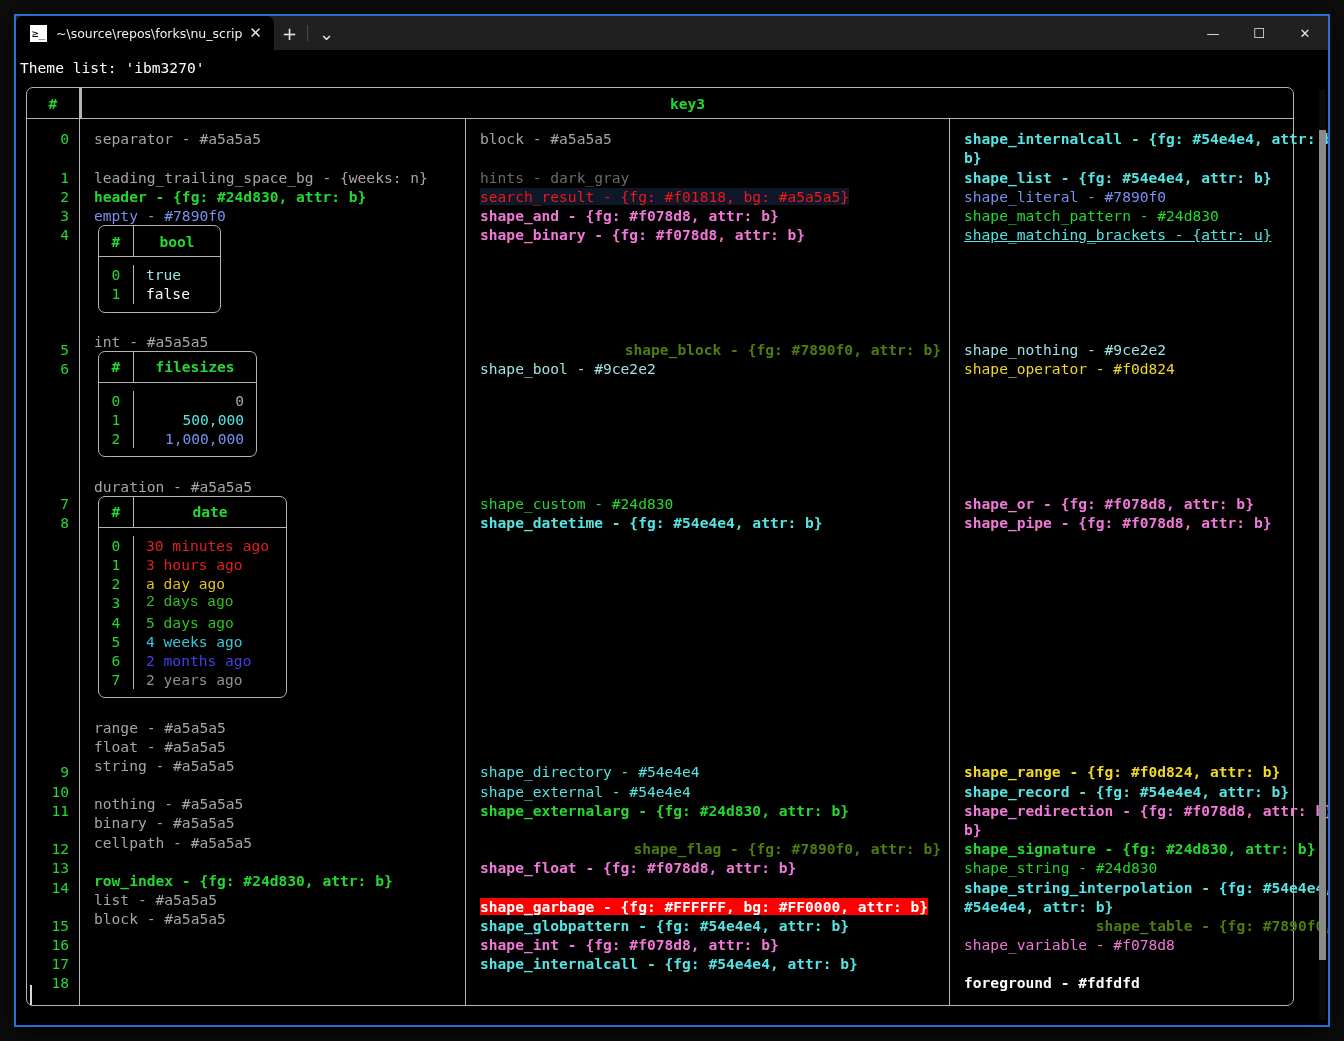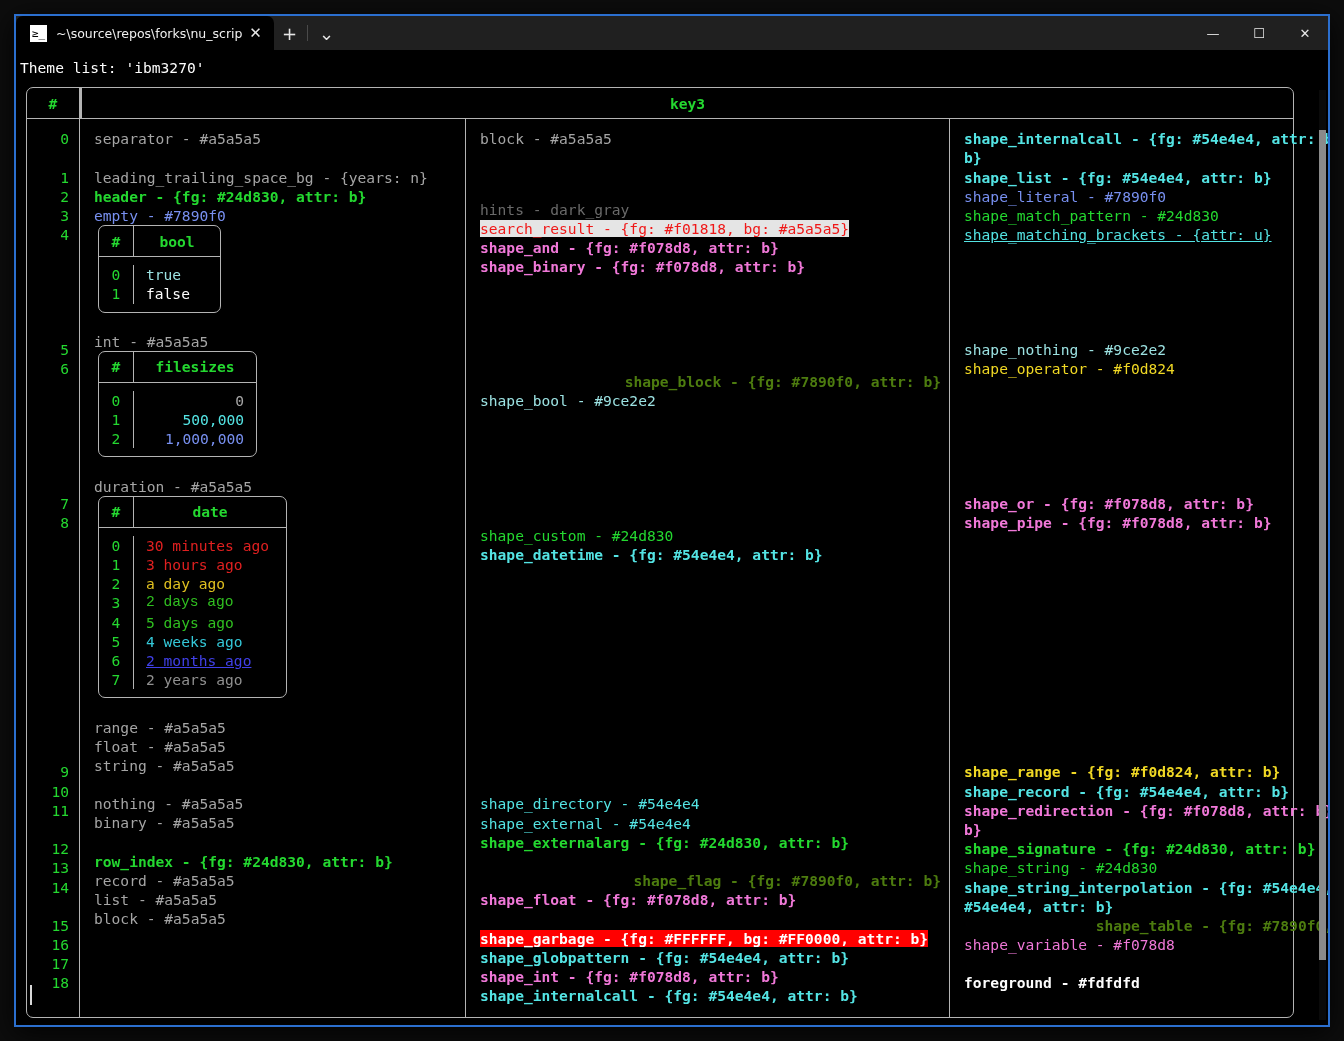--- a/index.html
+++ b/index.html
@@ -132,23 +132,23 @@
   .c-greenp  { color: #24d830; }
   .c-blue    { color: #7890f0; }
   .c-blueb   { color: #4d7c0f; font-weight: bold; text-align: right; }
   .c-cyan    { color: #54e4e4; }
   .c-cyanb   { color: #54e4e4; font-weight: bold; }
   .c-palecy  { color: #9ce2e2; }
   .c-pink    { color: #f078d8; }
   .c-pinkb   { color: #f078d8; font-weight: bold; }
   .c-yellow  { color: #f0d824; }
   .c-yellowb { color: #f0d824; font-weight: bold; }
-  .c-darkgray{ color: #6a6a6a; margin-top: 32px; }
+  .c-darkgray{ color: #6a6a6a; }
   .c-underl  { color: #54e4e4; text-decoration: underline; }
-  .hl-gray   { color: #f01818; background: #e5e5e5; }
+  .hl-gray   { color: #f01818; background: #0f172a; }
   .hl-red    { color: #ffffff; background: #ff0000; font-weight: bold; }
 
   
   .subtable {
     display: inline-block;
     border: 1px solid #b4b4b4;
     border-radius: 7px;
     margin: 0 0 0 6px;
     vertical-align: top;
   }
@@ -255,21 +255,21 @@
           <div class="ln idx">16</div>
           <div class="ln idx">17</div>
           <div class="ln idx">18</div>
         </div>
 
         <div class="vsep"></div>
 
         <div class="bodycol col-k1">
           <div class="ln c-gray">separator - #a5a5a5</div>
           <div class="ln"></div>
-          <div class="ln c-gray">leading_trailing_space_bg - {years: n}</div>
+          <div class="ln c-gray">leading_trailing_space_bg - {weeks: n}</div>
           <div class="ln c-green">header - {fg: #24d830, attr: b}</div>
           <div class="ln c-blue">empty - #7890f0</div>
 
           
           <div class="subtable" style="margin-left:4px;">
             <div class="sub-head">
               <div class="sc sub-c-idx">#</div>
               <div class="sub-vsep"></div>
               <div class="sc sub-c-val" style="width:86px;">bool</div>
             </div>
@@ -333,36 +333,36 @@
                 <div class="sub-ln">7</div>
               </div>
               <div class="sub-vsep"></div>
               <div class="sub-c-val" style="width:152px;">
                 <div class="sub-ln" style="color:#e02020;">30 minutes ago</div>
                 <div class="sub-ln" style="color:#e02020;">3 hours ago</div>
                 <div class="sub-ln" style="color:#e0c020;">a day ago</div>
                 <div class="sub-ln" style="color:#30c020;font-family:Liberation Mono, monospace;">2 days ago</div>
                 <div class="sub-ln" style="color:#30c020;">5 days ago</div>
                 <div class="sub-ln" style="color:#34c8d8;">4 weeks ago</div>
-                <div class="sub-ln" style="color:#4040e8;text-decoration:underline;">2 months ago</div>
+                <div class="sub-ln" style="color:#4040e8;">2 months ago</div>
                 <div class="sub-ln" style="color:#909090;">2 years ago</div>
               </div>
             </div>
           </div>
 
           <div class="ln"></div>
           <div class="ln c-gray">range - #a5a5a5</div>
           <div class="ln c-gray">float - #a5a5a5</div>
           <div class="ln c-gray">string - #a5a5a5</div>
           <div class="ln"></div>
           <div class="ln c-gray">nothing - #a5a5a5</div>
           <div class="ln c-gray">binary - #a5a5a5</div>
+          <div class="ln c-gray">cellpath - #a5a5a5</div>
           <div class="ln"></div>
           <div class="ln c-green">row_index - {fg: #24d830, attr: b}</div>
-          <div class="ln c-gray">record - #a5a5a5</div>
           <div class="ln c-gray">list - #a5a5a5</div>
           <div class="ln c-gray">block - #a5a5a5</div>
         </div>
 
         <div class="vsep"></div>
 
         <div class="bodycol col-k2">
           <div class="ln c-gray">block - #a5a5a5</div>
           <div class="ln"></div>
           <div class="ln c-darkgray">hints - dark_gray</div>

